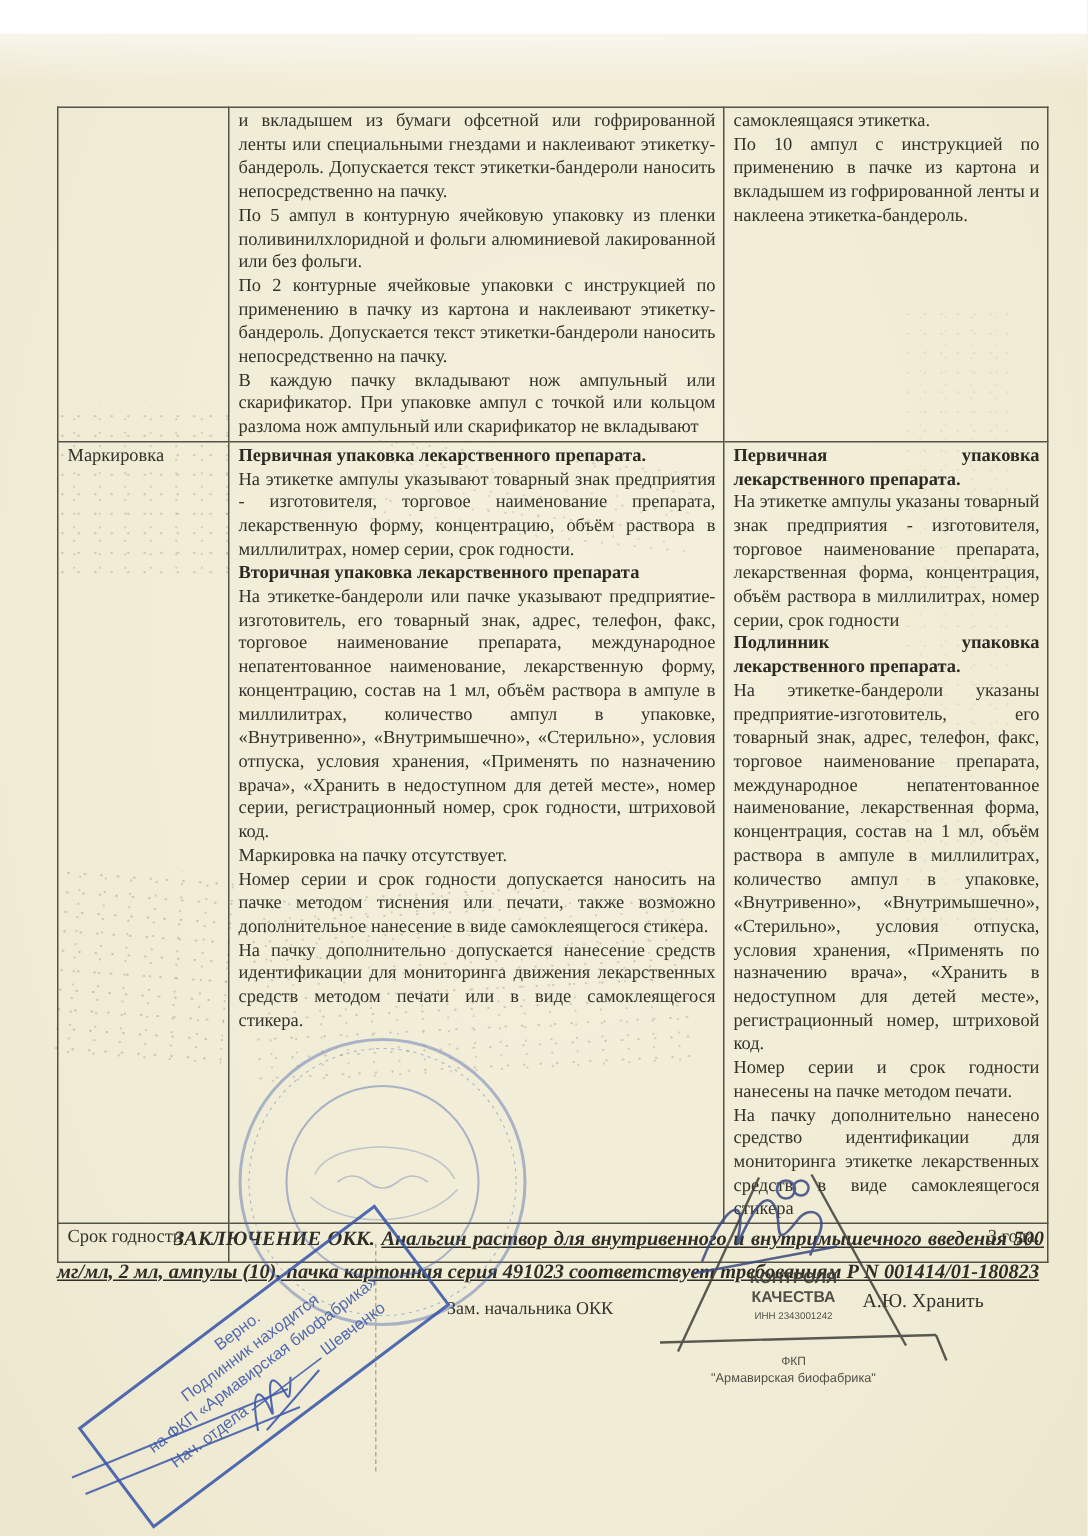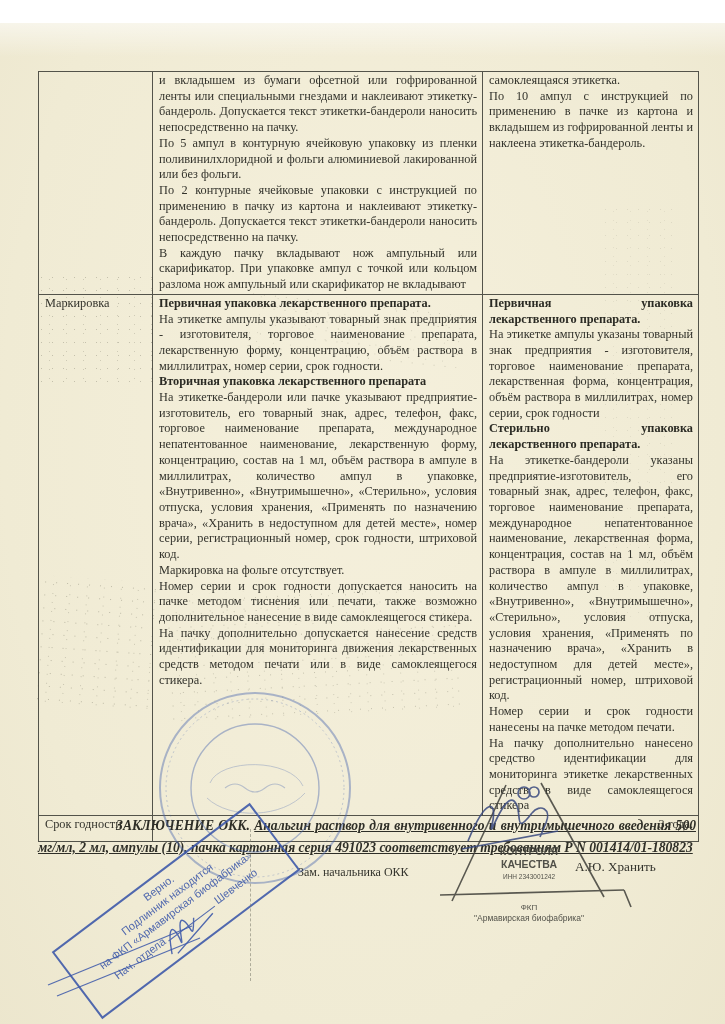--- a/index.html
+++ b/index.html
@@ -84,28 +84,28 @@
     </tr>
     <tr class="r2">
       <td class="lab-mid">
         <span>Маркировка</span>
       </td>
       <td>
         <p><b>Первичная упаковка лекарственного препарата.</b></p>
         <p>На этикетке ампулы указывают товарный знак предприятия - изготовителя, торговое наименование препарата, лекарственную форму, концентрацию, объём раствора в миллилитрах, номер серии, срок годности.</p>
         <p><b>Вторичная упаковка лекарственного препарата</b></p>
         <p>На этикетке-бандероли или пачке указывают предприятие-изготовитель, его товарный знак, адрес, телефон, факс, торговое наименование препарата, международное непатентованное наименование, лекарственную форму, концентрацию, состав на 1 мл, объём раствора в ампуле в миллилитрах, количество ампул в упаковке, «Внутривенно», «Внутримышечно», «Стерильно», условия отпуска, условия хранения, «Применять по назначению врача», «Хранить в недоступном для детей месте», номер серии, регистрационный номер, срок годности, штриховой код.</p>
-        <p>Маркировка на фольге отсутствует.</p>
+        <p>Маркировка на пачку отсутствует.</p>
         <p>Номер серии и срок годности допускается наносить на пачке методом тиснения или печати, также возможно дополнительное нанесение в виде самоклеящегося стикера.</p>
         <p>На пачку дополнительно допускается нанесение средств идентификации для мониторинга движения лекарственных средств методом печати или в виде самоклеящегося стикера.</p>
       </td>
       <td class="colR">
         <p><b>Первичная упаковка лекарственного препарата.</b></p>
         <p>На этикетке ампулы указаны товарный знак предприятия - изготовителя, торговое наименование препарата, лекарственная форма, концентрация, объём раствора в миллилитрах, номер серии, срок годности</p>
-        <p><b>Стерильно упаковка лекарственного препарата.</b></p>
+        <p><b>Подлинник упаковка лекарственного препарата.</b></p>
         <p>На этикетке-бандероли указаны предприятие-изготовитель, его товарный знак, адрес, телефон, факс, торговое наименование препарата, международное непатентованное наименование, лекарственная форма, концентрация, состав на 1 мл, объём раствора в ампуле в миллилитрах, количество ампул в упаковке, «Внутривенно», «Внутримышечно», «Стерильно», условия отпуска, условия хранения, «Применять по назначению врача», «Хранить в недоступном для детей месте», регистрационный номер, штриховой код.</p>
         <p>Номер серии и срок годности нанесены на пачке методом печати.</p>
         <p>На пачку дополнительно нанесено средство идентификации для мониторинга этикетке лекарственных средств в виде самоклеящегося стикера</p>
       </td>
     </tr>
     <tr class="r4">
       <td class="lab">Срок годности</td>
       <td colspan="2" style="text-align:right">3 года.</td>
     </tr>
   </tbody>

